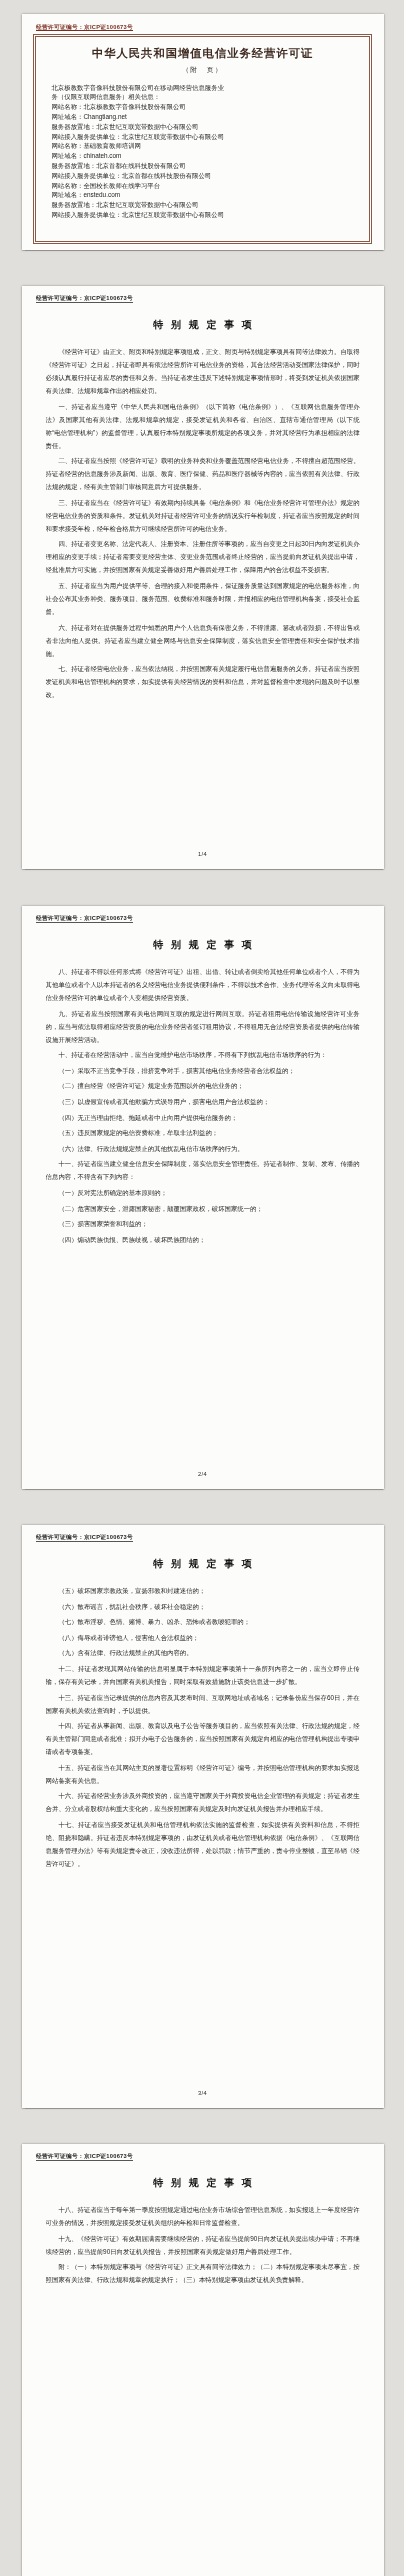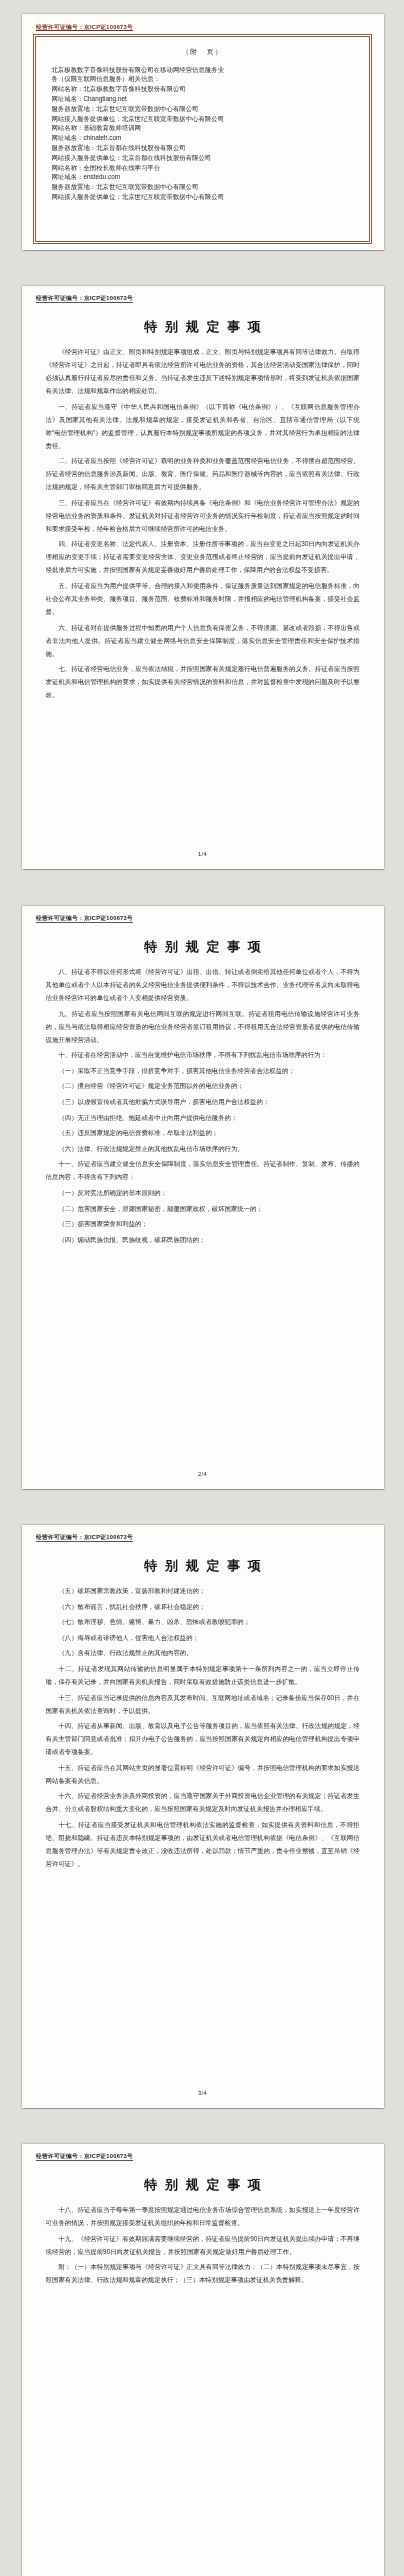--- a/index.html
+++ b/index.html
@@ -75,21 +75,21 @@
     line-height: 9.8px;
     color: #262524;
     text-align: left;
   }
 
   
   .sheet-title {
     position: absolute;
     top: 32px; left: 0; right: 0;
     text-align: center;
-    font-size: 13px;
+    font-size: 10px;
     font-weight: bold;
     letter-spacing: 7.7px;
     text-indent: 7.7px;
     color: #141414;
   }
   .body {
     position: absolute;
     top: 59px; left: 24px; right: 24px; bottom: 33px;
     overflow: hidden;
   }
@@ -115,20 +115,21 @@
 
 <div class="canvas">
 
   <section class="page p1">
     <div class="hdr">
       <span class="u">
         <span>经营许可证编号：</span><span>京ICP证100673号</span>
       </span>
     </div>
     <div class="frame">
+      <h1 class="cover-title">中华人民共和国增值电信业务经营许可证</h1>
       <div class="cover-sub">（附　页）</div>
       <div class="cover-body">
 
           <p class="cover-line">北京极教数字音像科技股份有限公司在移动网经营信息服务业务（仅限互联网信息服务）相关信息：</p>
 
           <p class="cover-line">网站名称：北京极教数字音像科技股份有限公司</p>
 
           <p class="cover-line">网址域名：Changtiang.net</p>
 
           <p class="cover-line">服务器放置地：北京世纪互联宽带数据中心有限公司</p>

